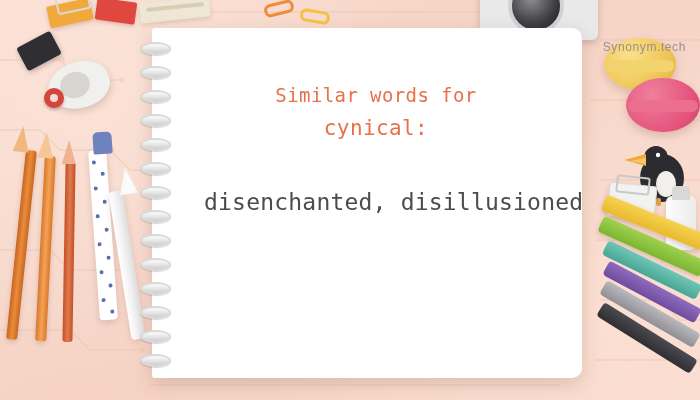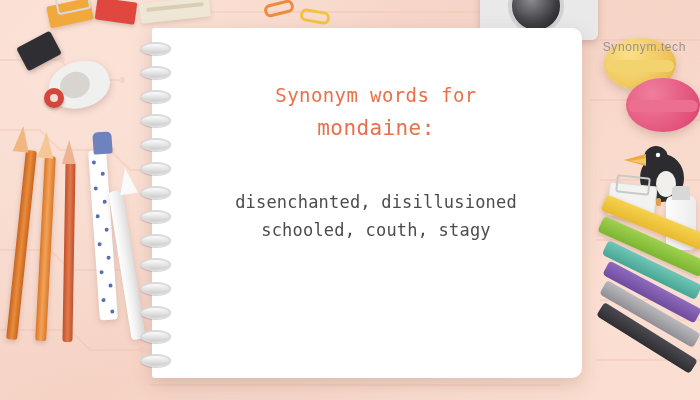--- a/index.html
+++ b/index.html
@@ -78,21 +78,21 @@
     letter-spacing: 0.4px;
     margin-bottom: 10px;
   }
   .title-line2 {
     font-size: 21px;
     color: #e8704a;
     letter-spacing: 0.4px;
   }
   .synonyms {
     margin-top: 48px;
-    font-size: 17px;
+    font-size: 23px;
     line-height: 28px;
     color: #4c4c4c;
     letter-spacing: 0.2px;
   }
   .synonym-row {
     white-space: nowrap;
   }
 
   
   .brand {
@@ -278,25 +278,24 @@
       <div class="ring" style="top:182px;"></div>
       <div class="ring" style="top:206px;"></div>
       <div class="ring" style="top:230px;"></div>
       <div class="ring" style="top:254px;"></div>
       <div class="ring" style="top:278px;"></div>
       <div class="ring" style="top:302px;"></div>
       <div class="ring" style="top:326px;"></div>
     </div>
 
     <div class="notebook-inner">
-      <div class="title-line1">Synonym words for</div>
-      <div class="title-line2">mondaine:</div>
+      <div class="title-line1">Similar words for</div>
+      <div class="title-line2">cynical:</div>
 
       <div class="synonyms">
         <div class="synonym-row">disenchanted, disillusioned</div>
-        <div class="synonym-row">schooled, couth, stagy</div>
       </div>
     </div>
   </div>
 
   <div class="brand">Synonym.tech</div>
 
 </div>
 
 </body></html>

